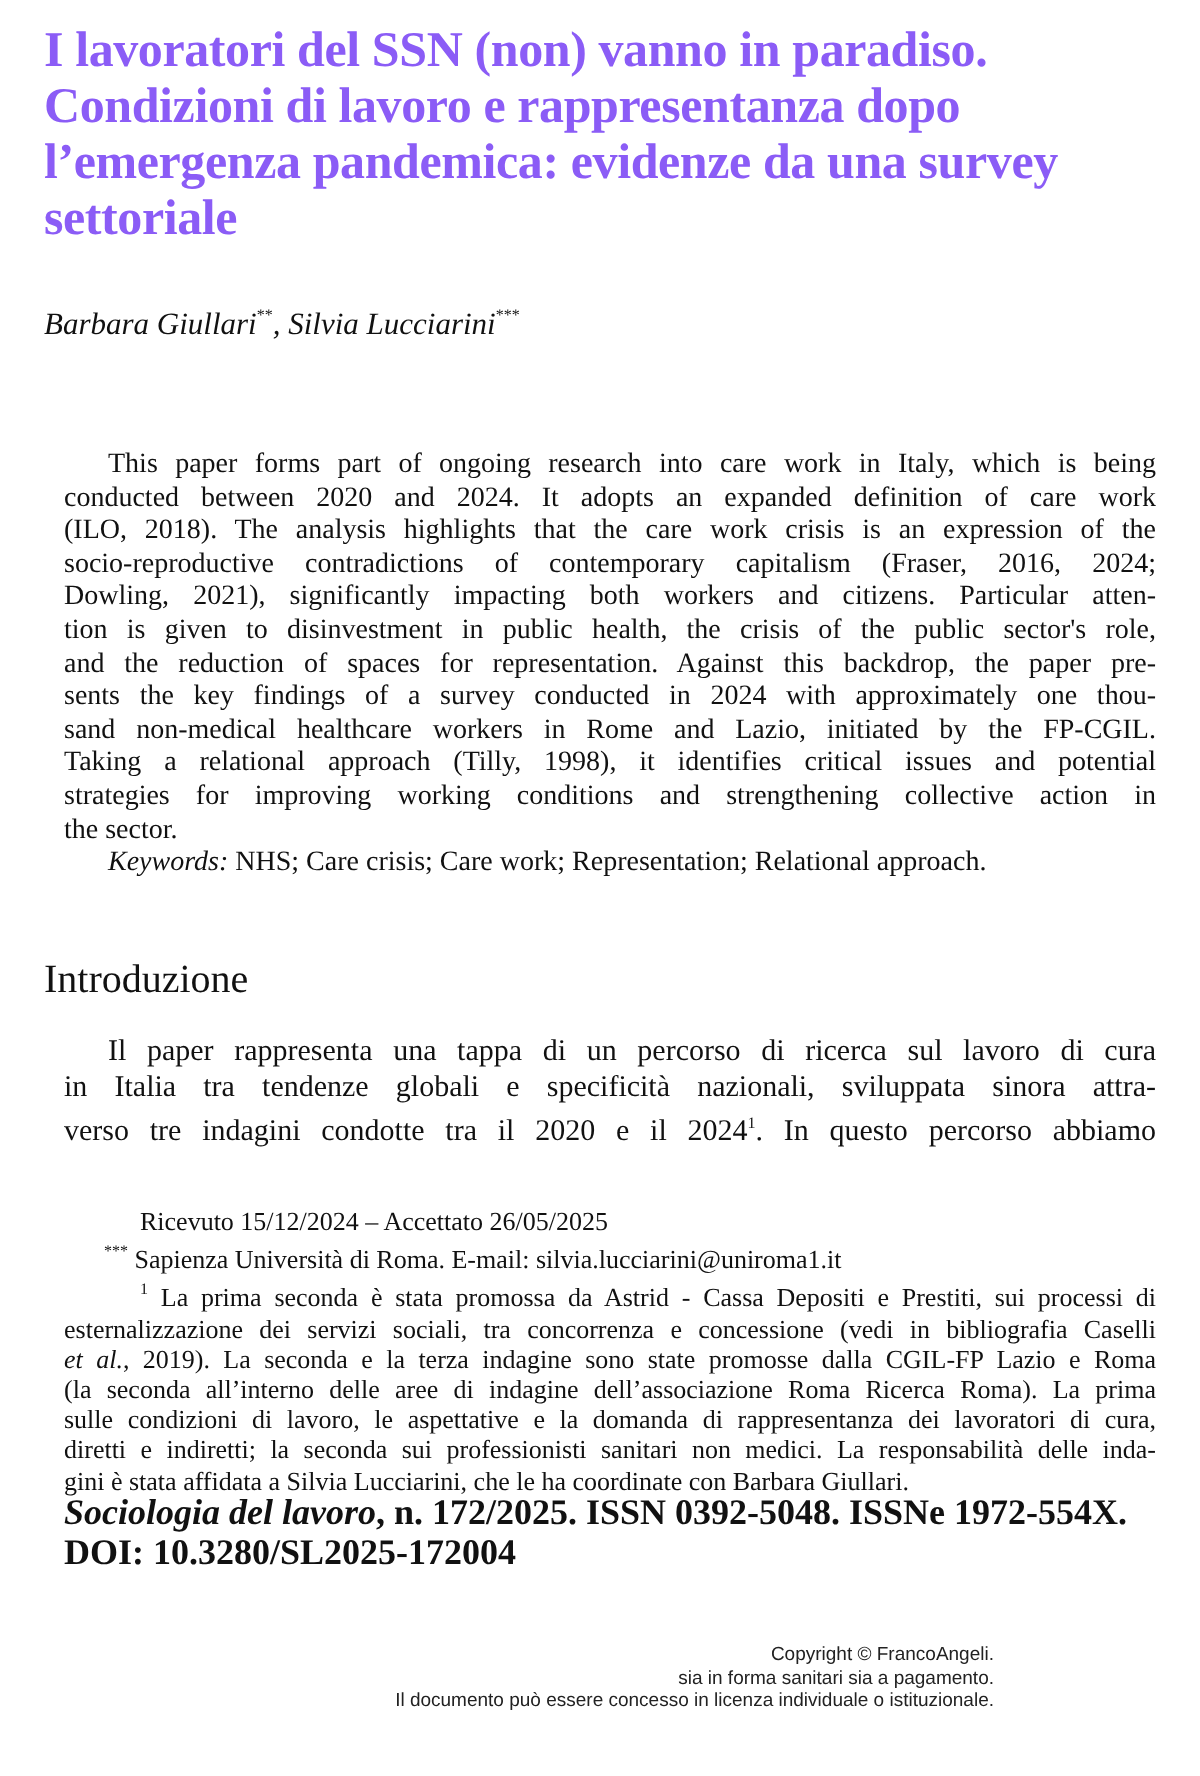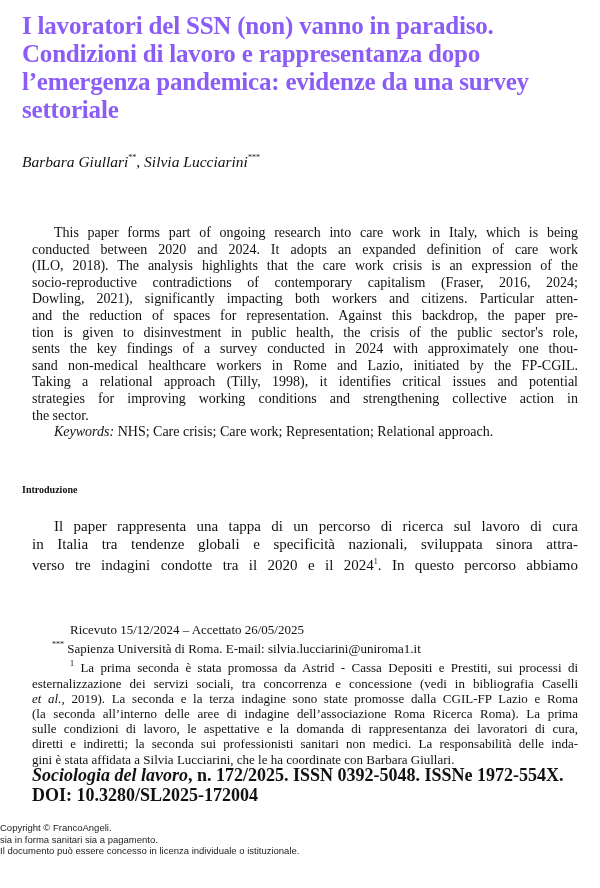--- a/index.html
+++ b/index.html
@@ -7,29 +7,29 @@
   .page { position: absolute; left: 22px; top: 0; width: 556px; }
   .title { position: absolute; left: 0; top: 12px; width: 560px; font-family: Liberation Serif, serif; font-weight: bold; font-size: 25px; line-height: 28px; color: #8b5cf6; letter-spacing: -0.2px; }
   .title span { display: block; white-space: nowrap; }
   .authors { position: absolute; left: 0; top: 148px; font-style: italic; font-size: 15.5px; line-height: 20px; }
   .authors sup { font-size: 8px; vertical-align: 7px; font-style: normal; }
   .abstract { position: absolute; left: 0; top: 225px; width: 556px; font-size: 14px; line-height: 16.6px; text-align: justify; }
   .line { display: block; white-space: nowrap; text-align: justify; text-align-last: justify; margin-left: 10px; }
   .line.last { text-align-last: left; }
   .indent { padding-left: 22px; }
   .kw-label { font-style: italic; }
-  .heading { position: absolute; left: 0; top: 481px; font-weight: bold; font-size: 10px; line-height: 18px; }
+  .heading { position: absolute; left: 0; top: 481px; font-weight: normal; font-size: 20px; line-height: 18px; }
   .intro { position: absolute; left: 0; top: 518px; width: 556px; font-size: 15px; line-height: 17.5px; }
   .intro sup, .fn sup { font-size: 8px; vertical-align: 6px; }
-  .footnotes { position: absolute; left: 0; top: 622px; width: 556px; font-size: 13px; line-height: 15.2px; }
+  .footnotes { position: absolute; left: 0; top: 603px; width: 556px; font-size: 13px; line-height: 15.2px; }
   .fn-indent { padding-left: 38px; }
   .fn-indent2 { padding-left: 20px; }
   .journal { font-size: 18px; line-height: 17px; font-weight: bold; }
   .journal i { font-style: italic; }
-  .copyright { position: absolute; left: 0; top: 822px; width: 497px; text-align: left; font-family: "Liberation Sans", sans-serif; font-size: 9.5px; line-height: 11.5px; color: #222; }
+  .copyright { position: absolute; left: 0; top: 822px; width: 497px; text-align: right; font-family: "Liberation Sans", sans-serif; font-size: 9.5px; line-height: 11.5px; color: #222; }
 </style>
 </head>
 <body>
 
 <div class="page">
 
   <h1 class="title" style="margin:0;">
     <span>I lavoratori del SSN (non) vanno in paradiso.</span>
     <span>Condizioni di lavoro e rappresentanza dopo</span>
     <span>l’emergenza pandemica: evidenze da una survey</span>
@@ -39,22 +39,22 @@
   <div class="authors">
     <span>Barbara Giullari</span><sup>**</sup><span>, </span><span>Silvia Lucciarini</span><sup>***</sup>
   </div>
 
   <div class="abstract">
     <span class="line indent">This paper forms part of ongoing research into care work in Italy, which is being</span>
     <span class="line">conducted between 2020 and 2024. It adopts an expanded definition of care work</span>
     <span class="line">(ILO, 2018). The analysis highlights that the care work crisis is an expression of the</span>
     <span class="line">socio-reproductive contradictions of contemporary capitalism (Fraser, 2016, 2024;</span>
     <span class="line">Dowling, 2021), significantly impacting both workers and citizens. Particular atten-</span>
+    <span class="line">tion is given to disinvestment in public health, the crisis of the public sector's role,</span>
     <span class="line">and the reduction of spaces for representation. Against this backdrop, the paper pre-</span>
-    <span class="line">tion is given to disinvestment in public health, the crisis of the public sector's role,</span>
     <span class="line">sents the key findings of a survey conducted in 2024 with approximately one thou-</span>
     <span class="line">sand non-medical healthcare workers in Rome and Lazio, initiated by the FP-CGIL.</span>
     <span class="line">Taking a relational approach (Tilly, 1998), it identifies critical issues and potential</span>
     <span class="line">strategies for improving working conditions and strengthening collective action in</span>
     <span class="line last">the sector.</span>
     <span class="line last indent"><span class="kw-label">Keywords:</span><span> NHS; Care crisis; Care work; Representation; Relational approach.</span></span>
   </div>
 
   <h2 class="heading" style="margin:0;">Introduzione</h2>
 

